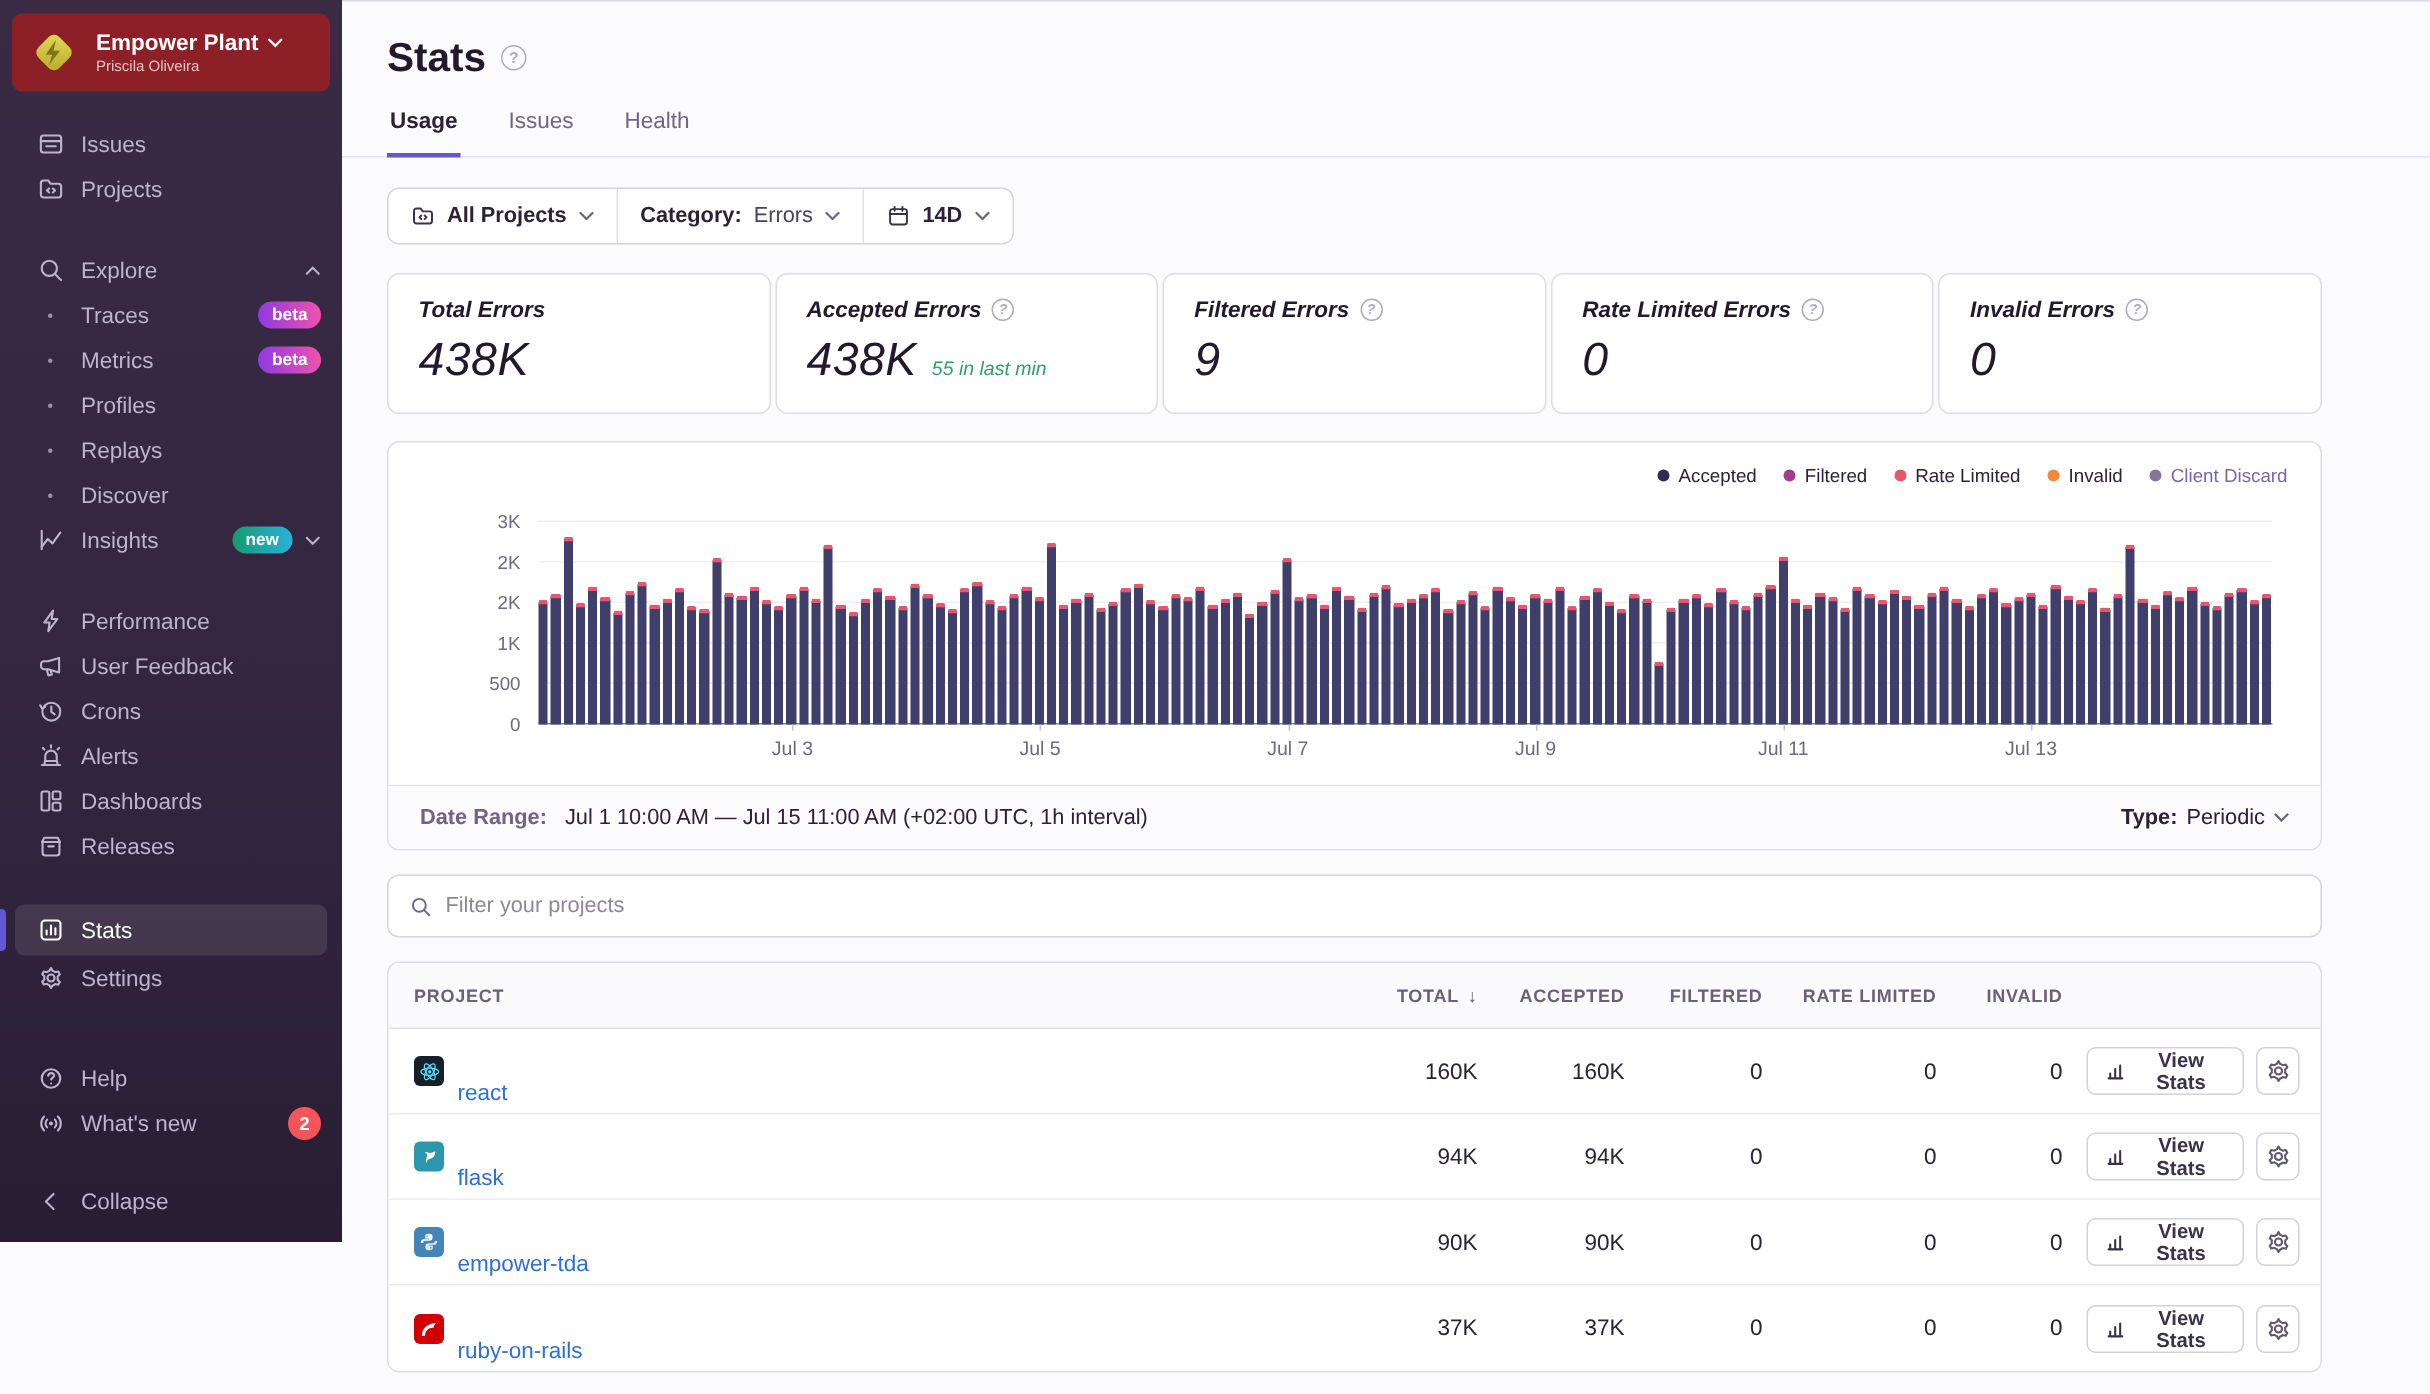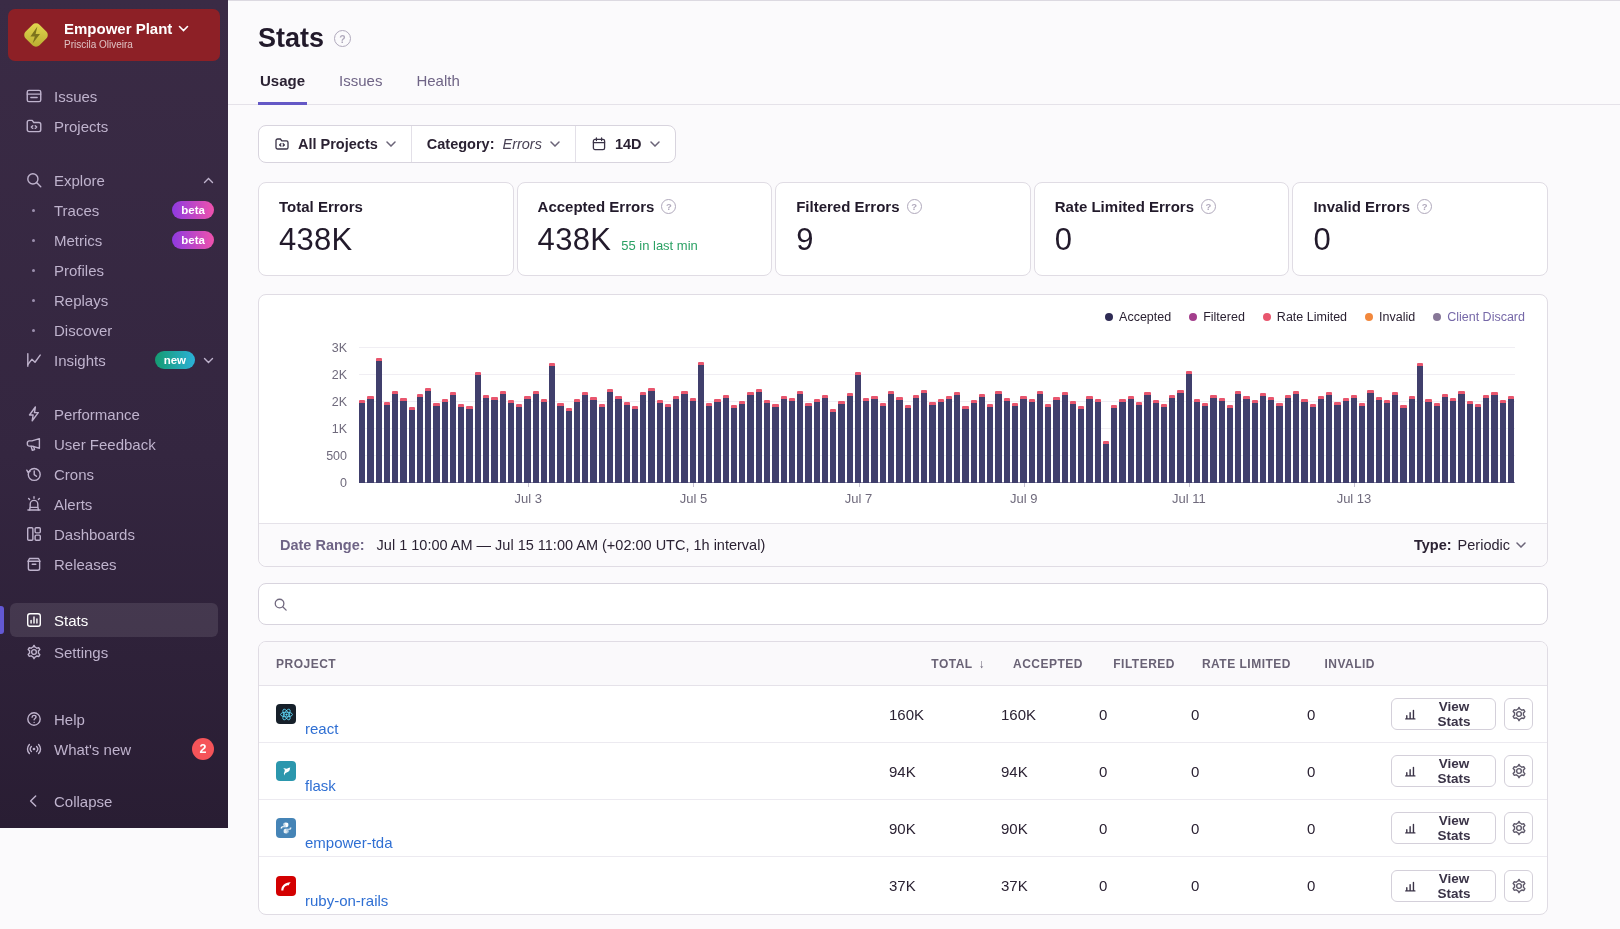--- a/index.html
+++ b/index.html
@@ -52,24 +52,24 @@
   .tabs { display:flex; gap:30px; margin-left:30px; }
   .tab { font-size:15px; padding:0 2px 13px; color:#6f6486; cursor:pointer; }
   .tab.active { color:#2b2233; font-weight:600; border-bottom:3px solid #6458c6; margin-bottom:-1px; }
 
   .filter-bar { margin-top:20px; display:inline-flex; align-items:stretch; height:38px;
     background:#fff; border:1px solid #d8d4de; border-radius:8px; overflow:hidden; }
   .fseg { display:flex; align-items:center; gap:8px; padding:0 15px; font-size:14.5px; cursor:pointer; color:#2b2233; }
   .fseg + .fseg { border-left:1px solid #e3e0e8; }
   .fseg .f-icon { display:flex; color:#3a3347; }
   .fseg b { font-weight:700; }
-  .fseg .muted-val { color:#4a4356;font-style:italic; }
+  .fseg .muted-val { color:#4a4356; }
   .fchev { color:#6b6478; display:flex; }
 
-  .cards { display:flex; gap:3px; margin-top:19px; }
+  .cards { display:flex; gap:3px; margin-top:19px;font-style:italic; }
   .card { flex:1; background:#fff; border:1px solid #e0dce4; border-radius:8px; padding:15px 20px 17px; }
   .card-title { font-size:15px; font-weight:700; color:#221a2b; display:flex; align-items:center; gap:7px; }
   .card-value-row { margin-top:7px; display:flex; align-items:baseline; gap:10px; }
   .card-value { font-size:31px; font-weight:500; color:#221a2b; letter-spacing:.3px; }
   .card-note { font-size:13px; color:#2ba164; font-weight:500; }
 
   
   .chart-card { margin-top:18px; background:#fff; border:1px solid #e0dce4; border-radius:8px; }
   .legend { display:flex; justify-content:flex-end; gap:18px; padding:15px 22px 2px; }
   .legend-item { display:flex; align-items:center; gap:6px; font-size:12.5px; color:#2b2233; cursor:pointer; }
@@ -103,21 +103,21 @@
   .tgrid { display:grid; grid-template-columns:1fr 112px 98px 92px 116px 84px 164px; align-items:center; }
   .thead { background:#faf9fb; border-bottom:1px solid #e5e2e9; height:44px;
     font-size:12px; font-weight:700; color:#696275; letter-spacing:.5px; }
   .thead > div { padding:0 8px; }
   .thead .first { padding-left:17px; }
   .th-num { text-align:right; }
   .sort-arrow { color:#696275; font-size:12px; margin-left:2px; }
   .trow { height:57px; border-bottom:1px solid #eceaf0; font-size:15px; }
   .trow:last-child { border-bottom:none; }
   .trow > div { padding:0 8px; }
-  .cell-num { text-align:left; color:#2b2233; }
+  .cell-num { text-align:right; color:#2b2233; }
   .proj-cell { display:flex; align-items:center; gap:9px; padding-left:17px !important; }
   .proj-icon { width:20px; height:20px; border-radius:4px; flex-shrink:0; display:flex; align-items:center; justify-content:center; }
   .proj-link { color:#2f6fd3; cursor:pointer; text-decoration:none;margin-top:29px; }
   .actions { display:flex; align-items:center; justify-content:flex-end; gap:8px; padding-right:14px !important; }
   .btn-viewstats { display:flex; align-items:center; gap:7px; height:32px; padding:0 12px; background:#fff;
     border:1px solid #d4d0da; border-radius:6px; font-size:13.5px; font-weight:700; color:#3a3347; cursor:pointer; font-family:inherit; }
   .btn-gear { width:32px; height:32px; display:flex; align-items:center; justify-content:center; background:#fff;
     border:1px solid #d4d0da; border-radius:6px; color:#5f5a6b; cursor:pointer; }
 </style>
 </head>
@@ -658,20 +658,21 @@
             </span>
         </div>
       </div>
     </div>
 
     <div class="search-box">
       <svg width="15" height="15" viewBox="0 0 16 16" fill="none" stroke="currentColor" stroke-width="1.4" stroke-linecap="round">
           <circle cx="7" cy="7" r="4.6"></circle>
           <path d="M10.6 10.6L14 14"></path>
         </svg>
+      <input type="text" placeholder="Filter your projects" style="">
     </div>
 
     <div class="table">
       <div class="tgrid thead" id="thead">
           <div class="first">PROJECT</div>
           <div class="th-num ">TOTAL<span class="sort-arrow"> ↓</span></div>
           <div class="th-num ">ACCEPTED</div>
           <div class="th-num ">FILTERED</div>
           <div class="th-num ">RATE LIMITED</div>
           <div class="th-num ">INVALID</div>

